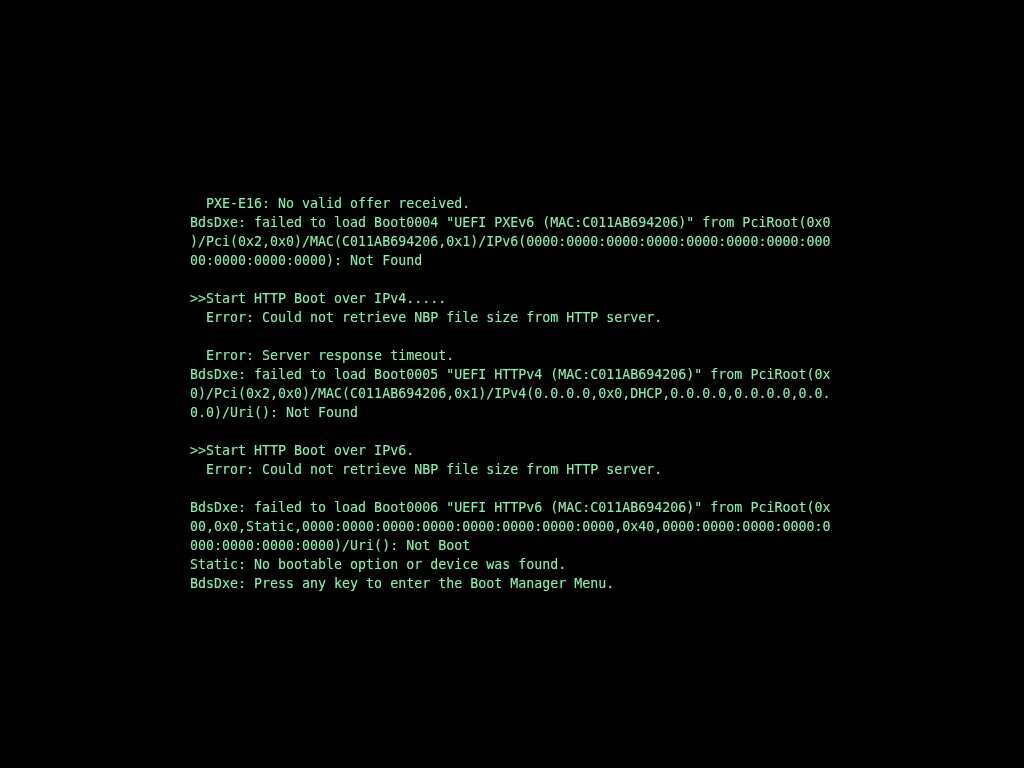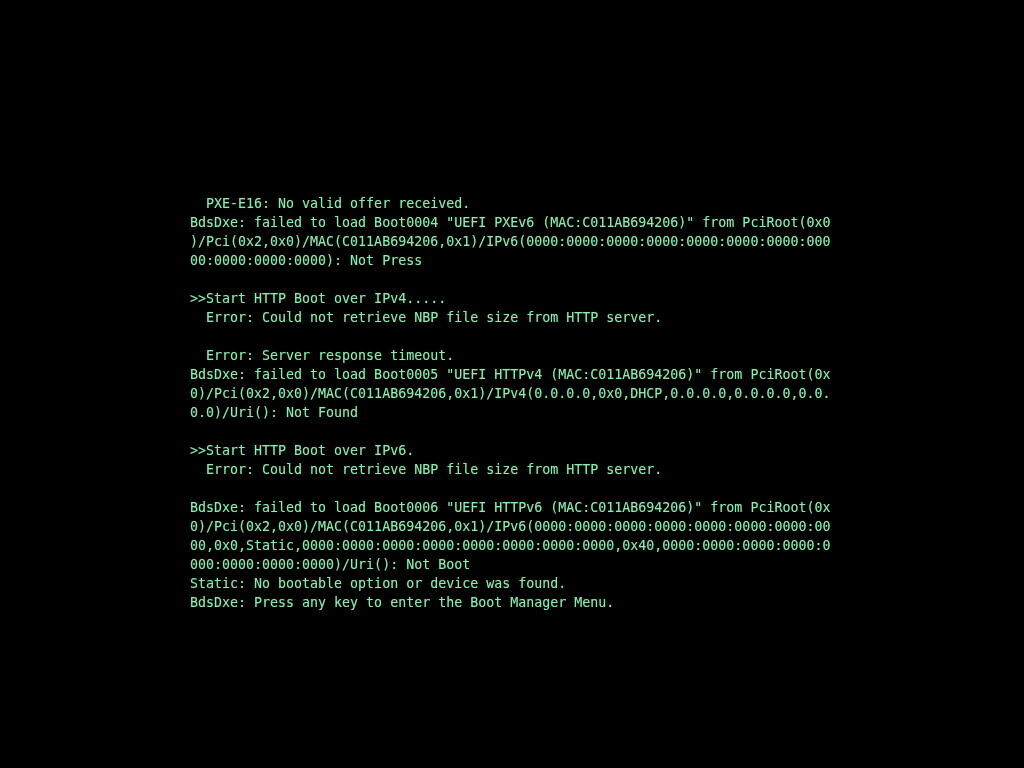--- a/index.html
+++ b/index.html
@@ -39,33 +39,32 @@
   }
 </style>
 </head>
 <body>
 
 <div class="console-screen">
   <div class="console-output">
     <div class="console-line">  PXE-E16: No valid offer received.</div>
     <div class="console-line">BdsDxe: failed to load Boot0004 "UEFI PXEv6 (MAC:C011AB694206)" from PciRoot(0x0</div>
     <div class="console-line">)/Pci(0x2,0x0)/MAC(C011AB694206,0x1)/IPv6(0000:0000:0000:0000:0000:0000:0000:000</div>
-    <div class="console-line">00:0000:0000:0000): Not Press</div>
+    <div class="console-line">00:0000:0000:0000): Not Found</div>
     <div class="console-line"></div>
     <div class="console-line">&gt;&gt;Start HTTP Boot over IPv4.....</div>
     <div class="console-line">  Error: Could not retrieve NBP file size from HTTP server.</div>
     <div class="console-line"></div>
     <div class="console-line">  Error: Server response timeout.</div>
     <div class="console-line">BdsDxe: failed to load Boot0005 "UEFI HTTPv4 (MAC:C011AB694206)" from PciRoot(0x</div>
     <div class="console-line">0)/Pci(0x2,0x0)/MAC(C011AB694206,0x1)/IPv4(0.0.0.0,0x0,DHCP,0.0.0.0,0.0.0.0,0.0.</div>
     <div class="console-line">0.0)/Uri(): Not Found</div>
     <div class="console-line"></div>
     <div class="console-line">&gt;&gt;Start HTTP Boot over IPv6.</div>
     <div class="console-line">  Error: Could not retrieve NBP file size from HTTP server.</div>
     <div class="console-line"></div>
     <div class="console-line">BdsDxe: failed to load Boot0006 "UEFI HTTPv6 (MAC:C011AB694206)" from PciRoot(0x</div>
-    <div class="console-line">0)/Pci(0x2,0x0)/MAC(C011AB694206,0x1)/IPv6(0000:0000:0000:0000:0000:0000:0000:00</div>
     <div class="console-line">00,0x0,Static,0000:0000:0000:0000:0000:0000:0000:0000,0x40,0000:0000:0000:0000:0</div>
     <div class="console-line">000:0000:0000:0000)/Uri(): Not Boot</div>
     <div class="console-line">Static: No bootable option or device was found.</div>
     <div class="console-line">BdsDxe: Press any key to enter the Boot Manager Menu.</div>
   </div>
 </div>
 
 </body></html>

